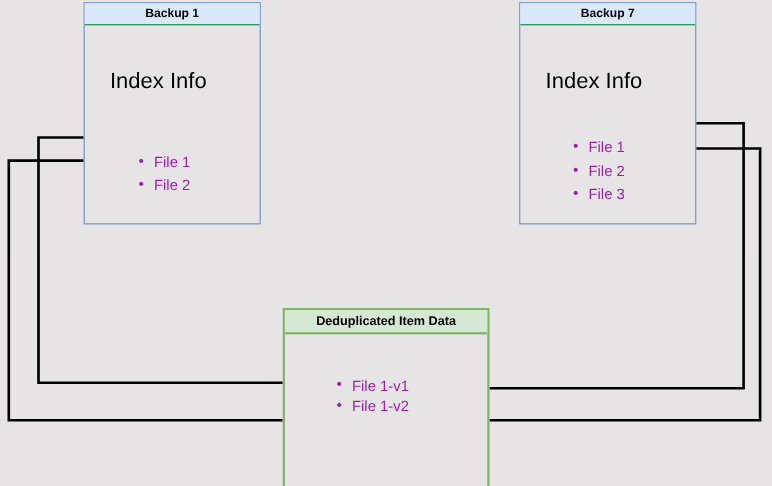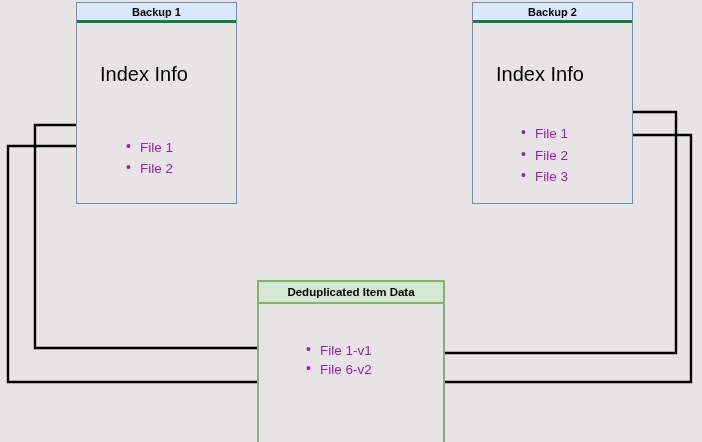--- a/index.html
+++ b/index.html
@@ -45,21 +45,21 @@
     width: 100%;
     text-align: center;
     font-weight: bold;
     font-size: 11px;
     color: #000000;
     line-height: 19px;
     height: 20px;
   }
   .box.blue .box-header {
     background: #dae8fc;
-    border-bottom: 3px solid #15803d;
+    border-bottom: 1px solid #15803d;
   }
   .box.green .box-header {
     background: #d5e8d4;
     border-bottom: 2px solid #82b366;
     font-size: 11.5px;
     height: 22px;
     line-height: 20px;
   }
   .box-body {
     position: relative;
@@ -126,34 +126,34 @@
     <div class="box-body">
       <div class="index-label" style="left:23px; top:40px;">Index Info</div>
       <ul class="bullet-list" id="b1-files" style="left:49px; top:114px;">
         <li>File 1</li>
         <li>File 2</li>
       </ul>
     </div>
   </div>
 
   <div class="box blue" style="left:472px; top:2px; width:161px; height:202px;">
-    <div class="box-header">Backup 2</div>
+    <div class="box-header">Backup 7</div>
     <div class="box-body">
       <div class="index-label" style="left:23px; top:40px;">Index Info</div>
       <ul class="bullet-list" id="b2-files" style="left:48px; top:100px;">
         <li>File 1</li>
         <li>File 2</li>
         <li>File 3</li>
       </ul>
     </div>
   </div>
 
   <div class="box green" style="left:257px; top:280px; width:188px; height:178px;">
     <div class="box-header">Deduplicated Item Data</div>
     <div class="box-body">
       <ul class="bullet-list" id="dd-files" style="left:47px; top:37px;">
         <li>File 1-v1</li>
-        <li>File 6-v2</li>
+        <li>File 1-v2</li>
       </ul>
     </div>
   </div>
 
 </div>
 
 </body></html>

